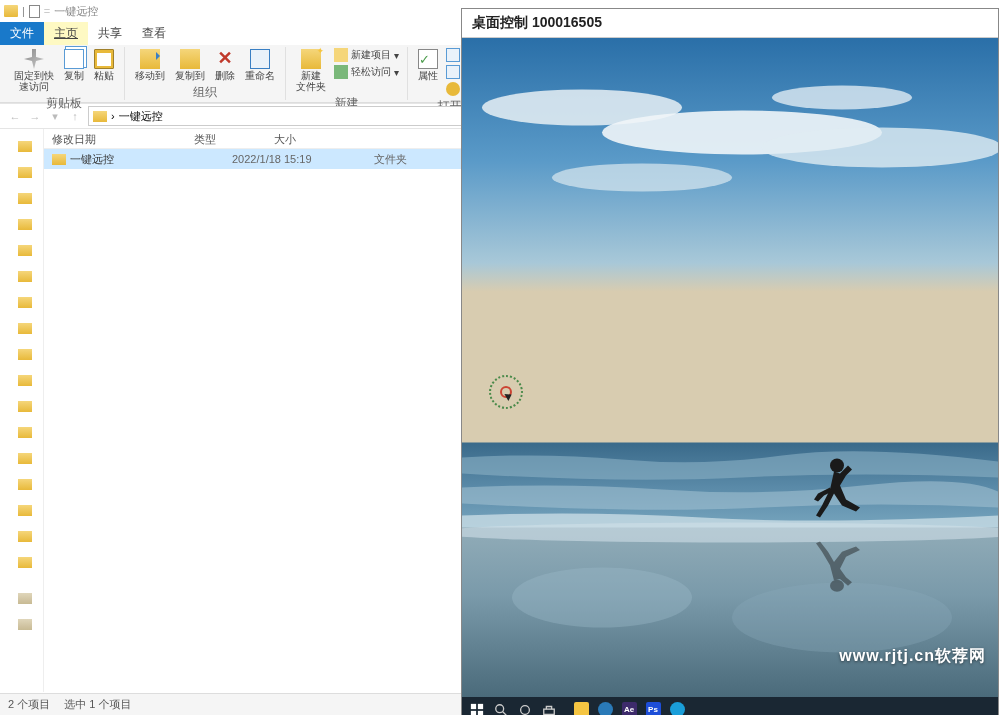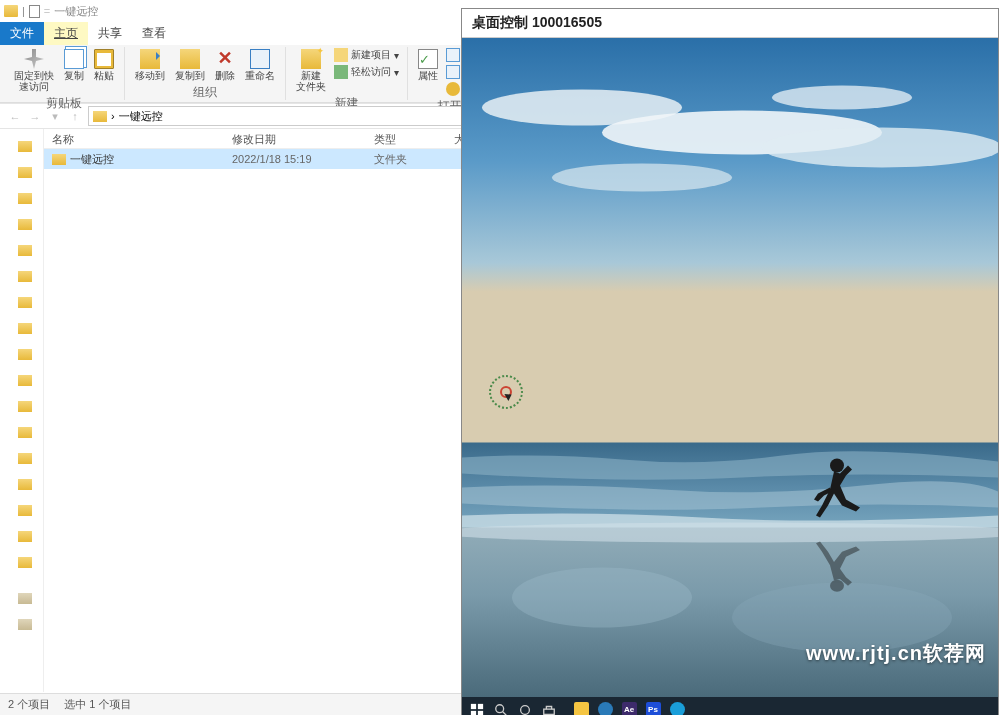--- a/index.html
+++ b/index.html
@@ -79,21 +79,21 @@
 .remote-title { height: 29px; background: #fff; display: flex; align-items: center; padding-left: 10px; font-size: 14px; font-weight: bold; color: #222; border-bottom: 1px solid #ccc; }
 .remote-body { flex: 1; position: relative; overflow: hidden; }
 
 
 .scene { width: 100%; height: 100%; display: block; }
 
 .cursor-ring { position: absolute; top: 337px; left: 27px; width: 34px; height: 34px; border: 2px dotted #4a8a4a; border-radius: 50%; display: flex; align-items: center; justify-content: center; }
 .cursor-ring .inner { width: 12px; height: 12px; border: 2px solid #c43; border-radius: 50%; position: relative; }
 .cursor-ring .inner::after { content:''; position:absolute; left:4px; top:4px; border-left:6px solid #222; border-top:4px solid transparent; border-bottom:4px solid transparent; transform: rotate(-30deg); }
 
-.watermark { position: absolute; right: 12px; bottom: 30px; font-size: 20px; font-weight: bold; color: #fff; text-shadow: 0 1px 3px rgba(0,0,0,0.5); letter-spacing: 1px; }
+.watermark { position: absolute; right: 12px; bottom: 30px; font-size: 16px; font-weight: bold; color: #fff; text-shadow: 0 1px 3px rgba(0,0,0,0.5); letter-spacing: 1px; }
 
 .remote-taskbar { height: 25px; background: #1a2733; display: flex; align-items: center; padding: 0 4px; gap: 2px; }
 .tb-btn { width: 22px; height: 20px; display: flex; align-items: center; justify-content: center; color: #ccc; font-size: 11px; cursor: pointer; }
 .tb-btn.win { color: #fff; }
 .tb-btn svg { width: 14px; height: 14px; }
 .tb-app { width: 22px; height: 20px; display: flex; align-items: center; justify-content: center; }
 .tb-app .box { width: 15px; height: 15px; border-radius: 2px; font-size: 8px; font-weight: bold; color: #fff; display: flex; align-items: center; justify-content: center; }
 </style>
 </head>
 <body>
@@ -273,21 +273,20 @@
     <div style="height:10px"></div>
     <div class="sidebar-item gray">
         <div class="fico"></div>
       </div>
     <div class="sidebar-item gray">
         <div class="fico"></div>
       </div>
   </div>
   <div class="filelist">
     <div class="fl-header">
-      <div class="col-name">名称</div>
       <div class="col-date">修改日期</div>
       <div class="col-type">类型</div>
       <div class="col-size">大小</div>
     </div>
     <div class="fl-row">
       <div class="col-name">
           <div class="fico"></div>
           <span>一键远控</span>
         </div>
       <div class="col-date">2022/1/18 15:19</div>

